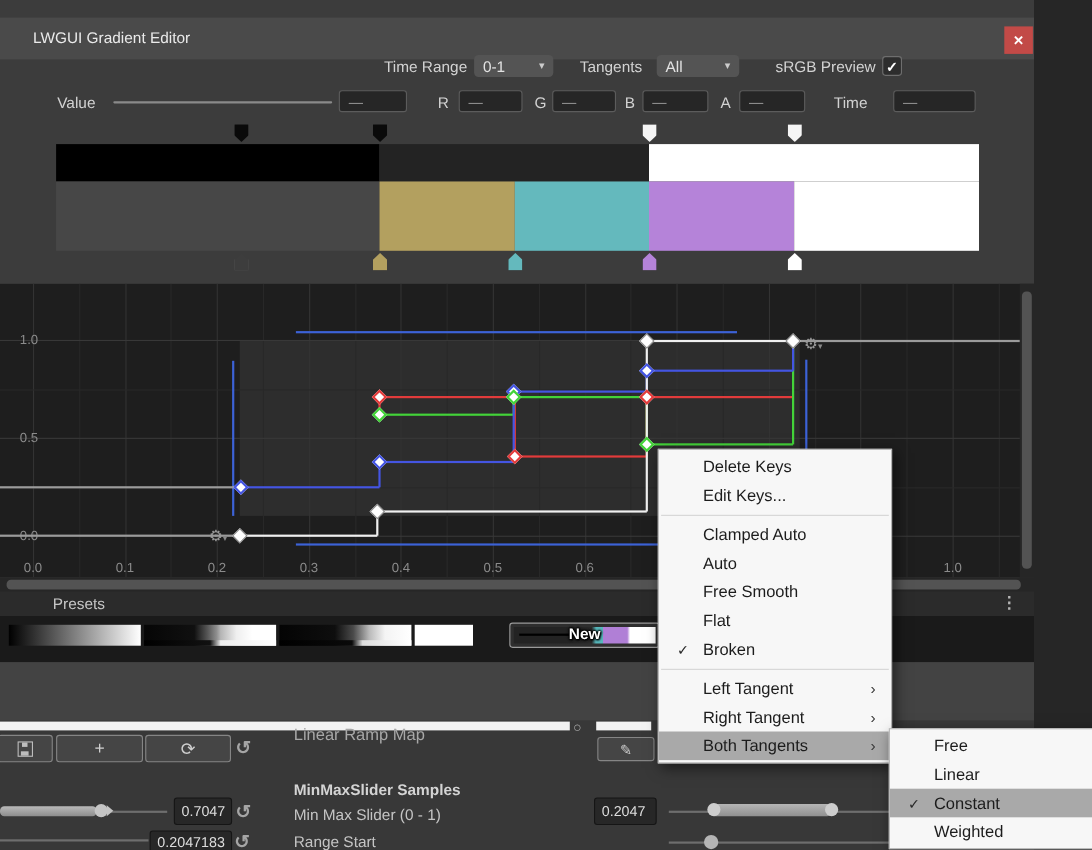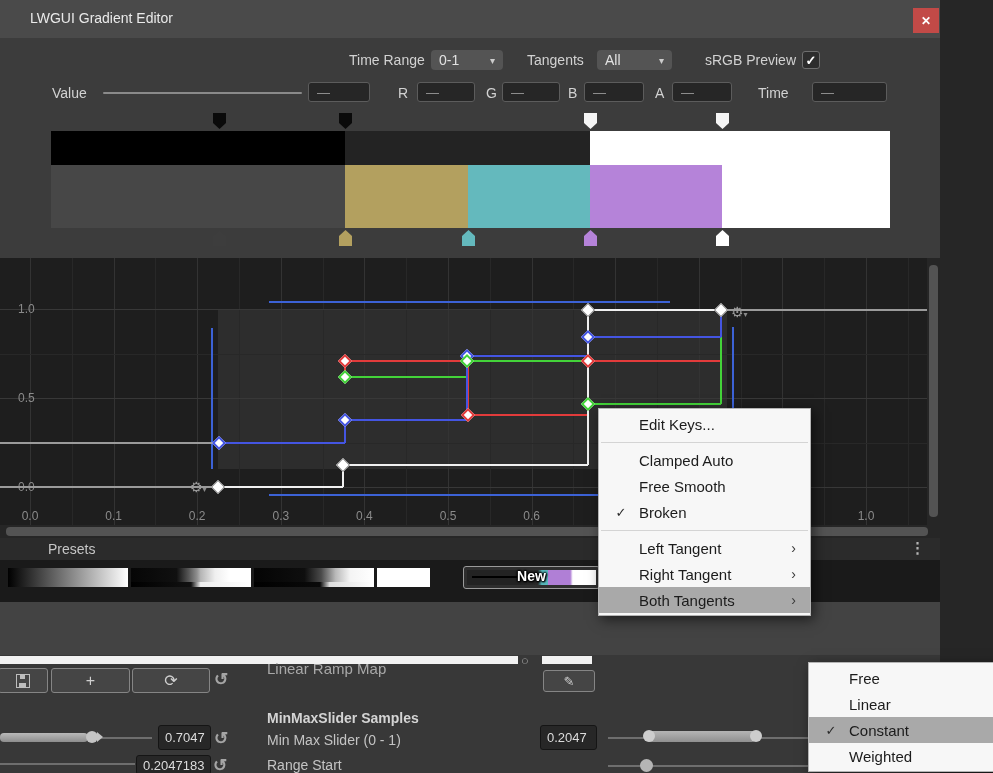--- a/index.html
+++ b/index.html
@@ -17,21 +17,21 @@
             font-size:16px;box-sizing:border-box;}
   .undo{position:absolute;color:#a5a5a5;font-size:17px;font-weight:bold;}
   .val-box{position:absolute;background:#272727;border:1px solid #151515;border-radius:3px;
            color:#dcdcdc;font-size:13px;display:flex;align-items:center;padding-left:6px;
            box-sizing:border-box;overflow:hidden;white-space:nowrap;}
   .insp-label{position:absolute;color:#c4c4c4;font-size:14px;white-space:nowrap;}
   .track{position:absolute;height:2px;background:#6e6e6e;}
   .knob{position:absolute;border-radius:50%;background:#c4c4c4;}
   
   #win{position:absolute;left:0;top:0;width:940px;height:655px;background:#3c3c3c;}
-  #titlebar{position:absolute;left:0;top:0;width:100%;height:38px;background:#4a4a4a;}
+  #titlebar{position:absolute;left:0;top:16px;width:100%;height:38px;background:#4a4a4a;}
   #title{position:absolute;left:30px;top:10px;color:#eaeaea;font-size:14px;}
   #close-btn{position:absolute;left:913px;top:8px;width:26px;height:25px;background:#c24a47;
              color:#fff;font-size:12px;font-weight:bold;display:flex;align-items:center;justify-content:center;}
   .lbl{position:absolute;color:#d2d2d2;font-size:14px;white-space:nowrap;}
   .dropdown{position:absolute;height:20px;background:#545454;border-radius:4px;color:#e2e2e2;
             font-size:14px;display:flex;align-items:center;padding:0 8px;box-sizing:border-box;}
   .dropdown .dd-arrow{position:absolute;right:8px;font-size:10px;color:#cccccc;}
   .num-field{position:absolute;height:20px;background:#262626;border:1px solid #5c5c5c;border-radius:3px;
              color:#9a9a9a;font-size:13px;display:flex;align-items:center;padding-left:8px;box-sizing:border-box;}
   #srgb-check{position:absolute;left:802px;top:51px;width:18px;height:18px;background:#2d2d2d;
@@ -297,30 +297,42 @@
           <div class="under" style="background: linear-gradient(90deg, rgb(0, 0, 0) 0%, rgb(10, 10, 10) 55%, rgb(221, 221, 221) 63%, rgb(255, 255, 255) 100%);"></div>
         </div>
         <div class="swatch" style="left: 377px; width: 53px; background: linear-gradient(90deg, rgb(255, 255, 255) 0%, rgb(255, 255, 255) 100%); position: absolute;"></div>
       </div>
     <div id="presets-footer"></div>
   </div>
 
   <div class="menu" id="ctx-menu" style="left: 598px; top: 408px; width: 213px;">
       <div class="menu-item">
         <span class="check"></span>
+        <span class="mlabel">Delete Keys</span>
+      </div>
+      <div class="menu-item">
+        <span class="check"></span>
         <span class="mlabel">Edit Keys...</span>
       </div>
       <div class="menu-sep"></div>
       <div class="menu-item">
         <span class="check"></span>
         <span class="mlabel">Clamped Auto</span>
       </div>
       <div class="menu-item">
         <span class="check"></span>
+        <span class="mlabel">Auto</span>
+      </div>
+      <div class="menu-item">
+        <span class="check"></span>
         <span class="mlabel">Free Smooth</span>
+      </div>
+      <div class="menu-item">
+        <span class="check"></span>
+        <span class="mlabel">Flat</span>
       </div>
       <div class="menu-item">
         <span class="check">✓</span>
         <span class="mlabel">Broken</span>
       </div>
       <div class="menu-sep"></div>
       <div class="menu-item">
         <span class="check"></span>
         <span class="mlabel">Left Tangent</span>
         <span class="arrow">›</span>

